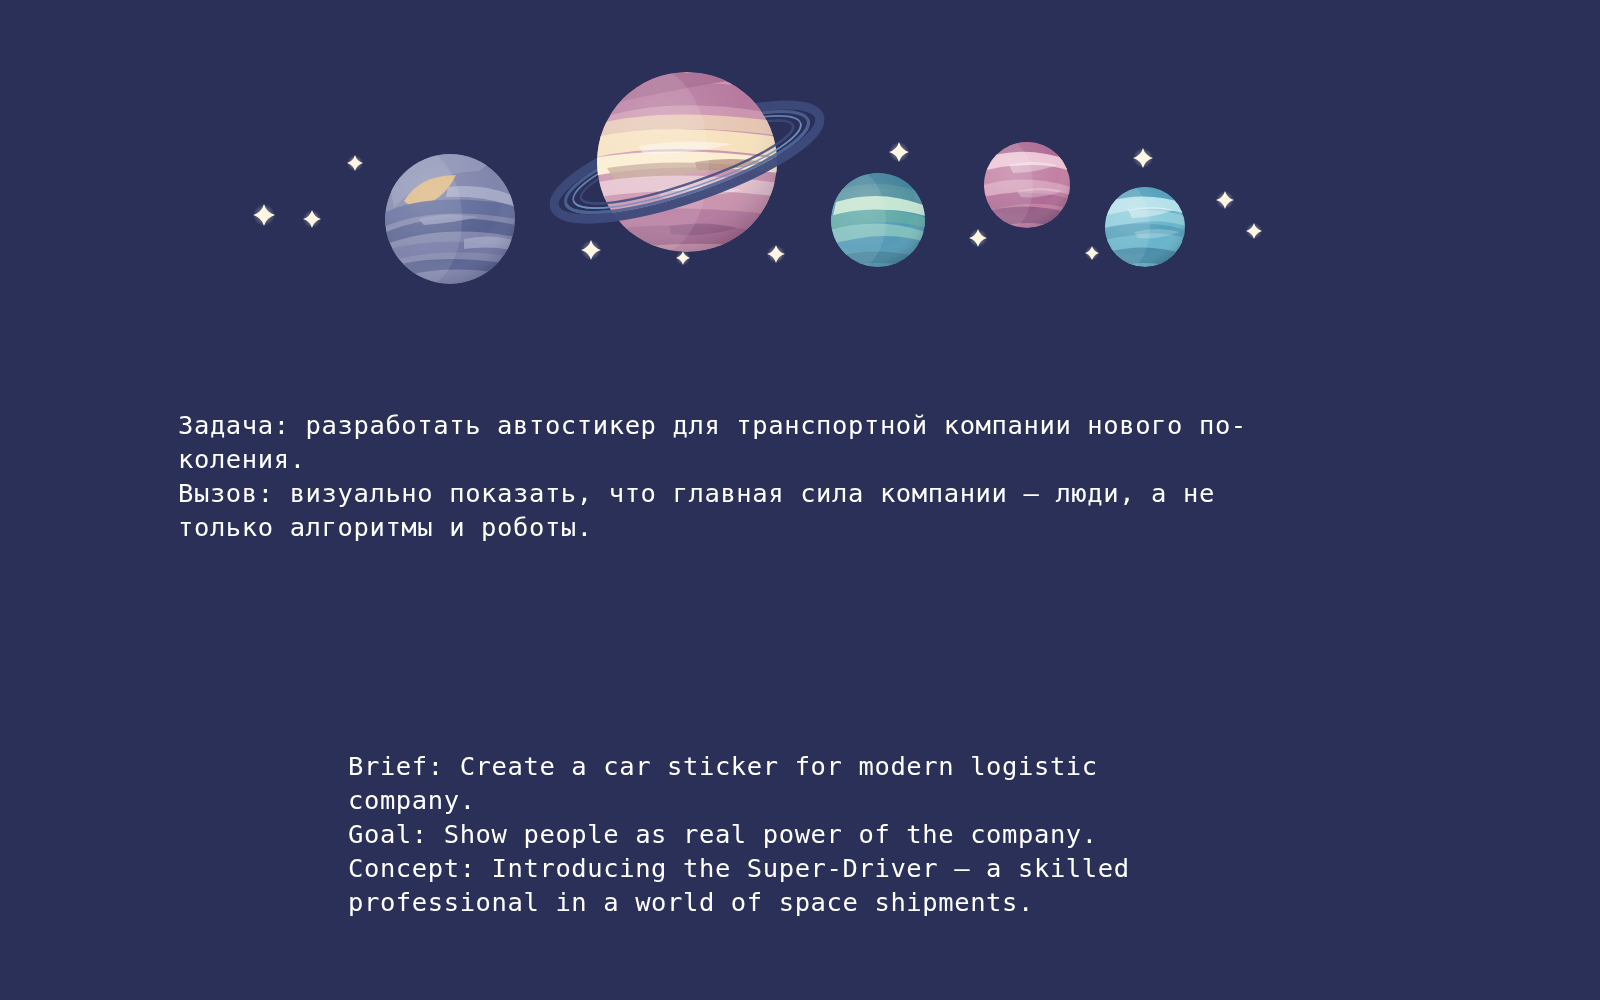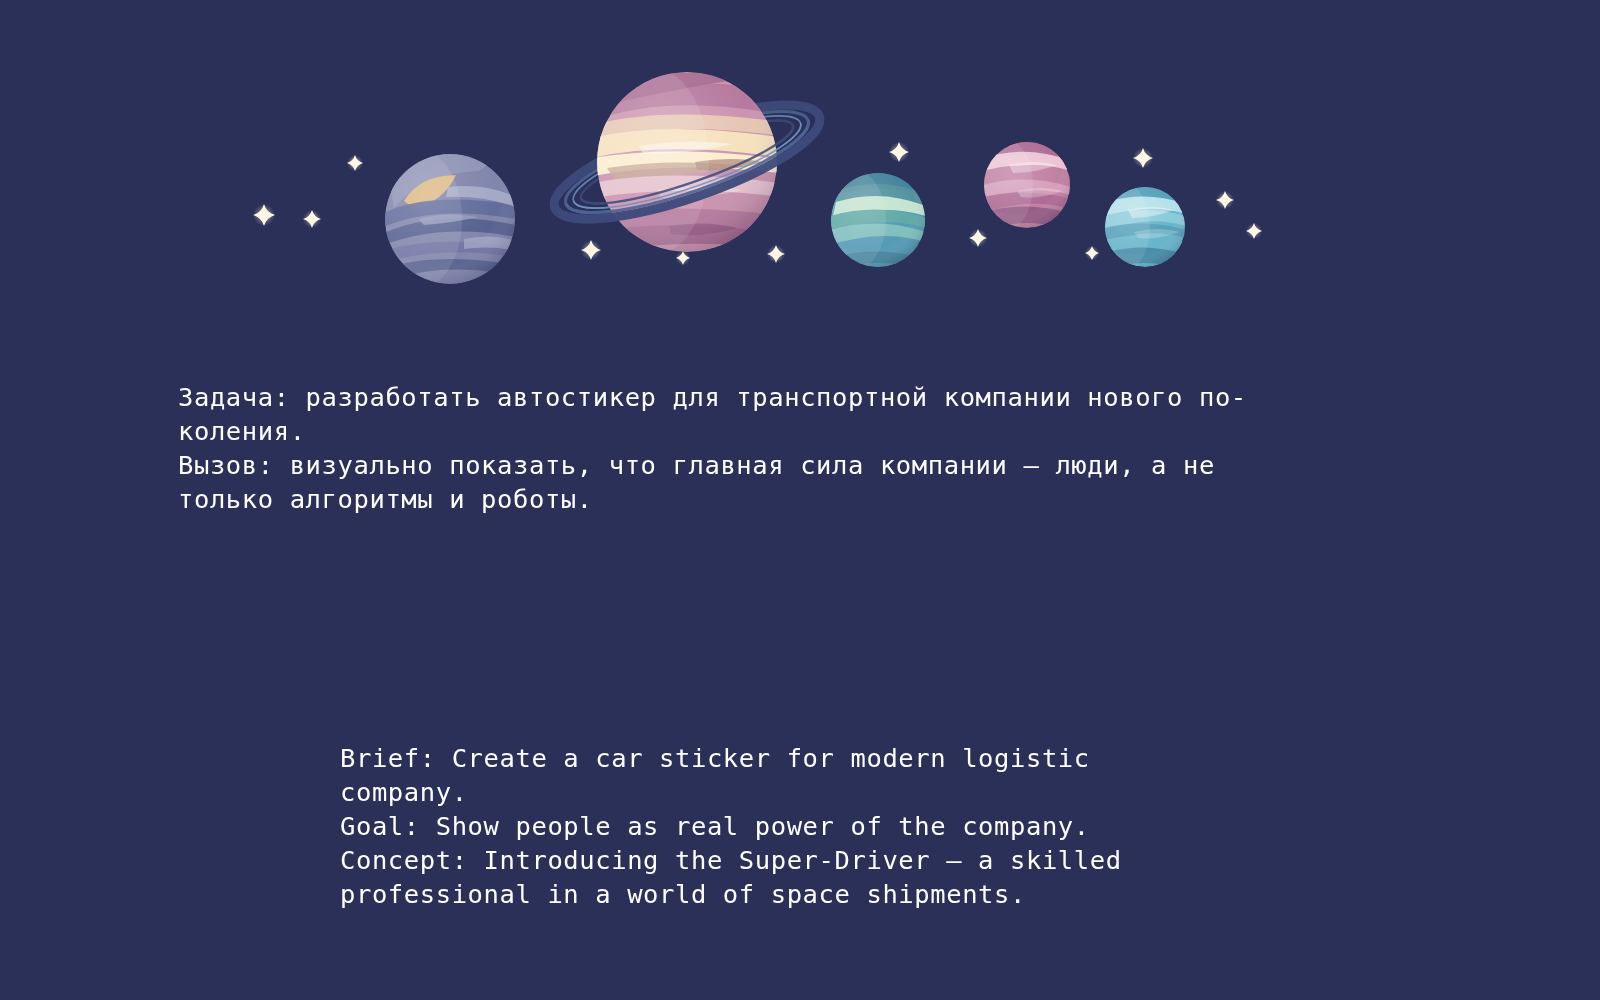--- a/index.html
+++ b/index.html
@@ -34,21 +34,21 @@
   }
   .planet {
     position: absolute;
   }
   .planet svg { display: block; }
 
   
   .ru-block {
     position: absolute;
     left: 178px;
-    top: 312px;
+    top: 340px;
     width: 1230px;
     color: #ffffff;
     font-size: 25.5px;
     line-height: 34px;
     letter-spacing: 0.6px;
     white-space: pre-wrap;
   }
   .ru-para { margin: 0; }
   .ru-gap { height: 24px; }
 
@@ -56,21 +56,21 @@
     position: absolute;
     left: 332px;
     top: 665px;
     width: 900px;
     color: #ffffff;
     font-size: 25.5px;
     line-height: 34px;
     letter-spacing: 0.6px;
     white-space: pre-wrap;
   }
-  .en-para { margin: 8px; }
+  .en-para { margin: 16px; }
 </style>
 </head>
 <body>
 
 <div id="stage">
 
   <div class="planet-layer">
 
     <div id="star-host">
         <div class="star" style="left: 253px; top: 204px;">

